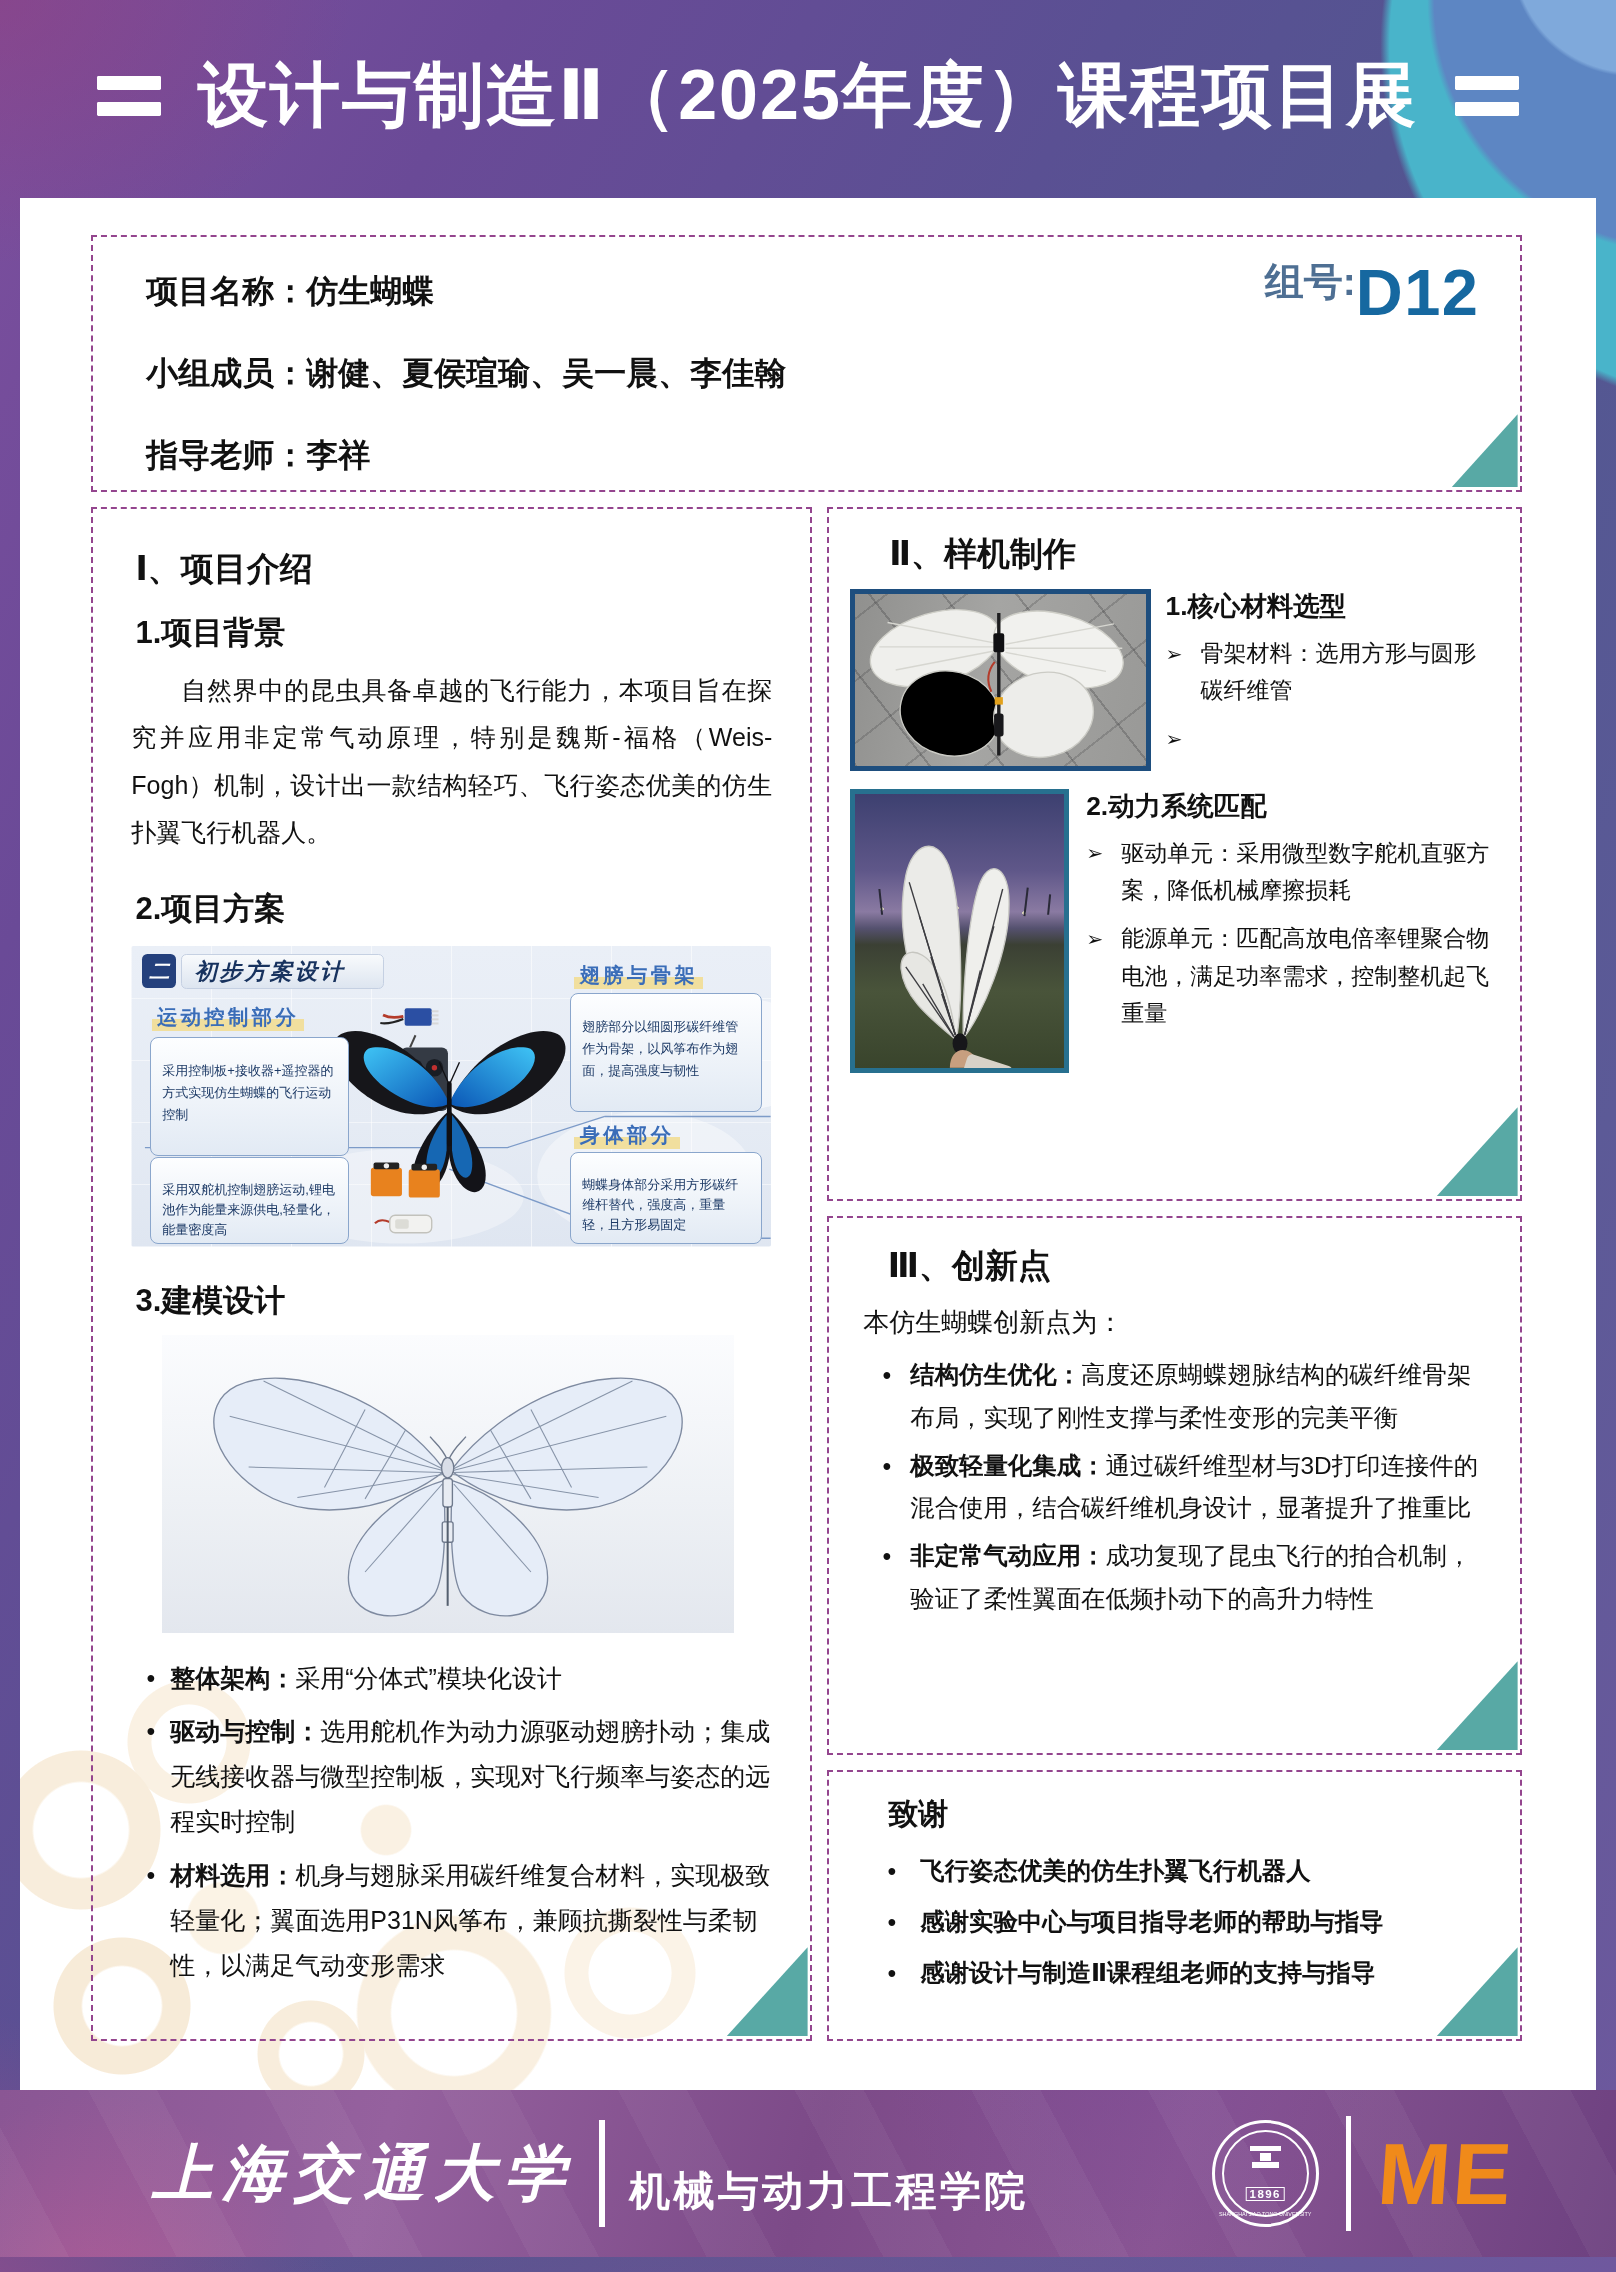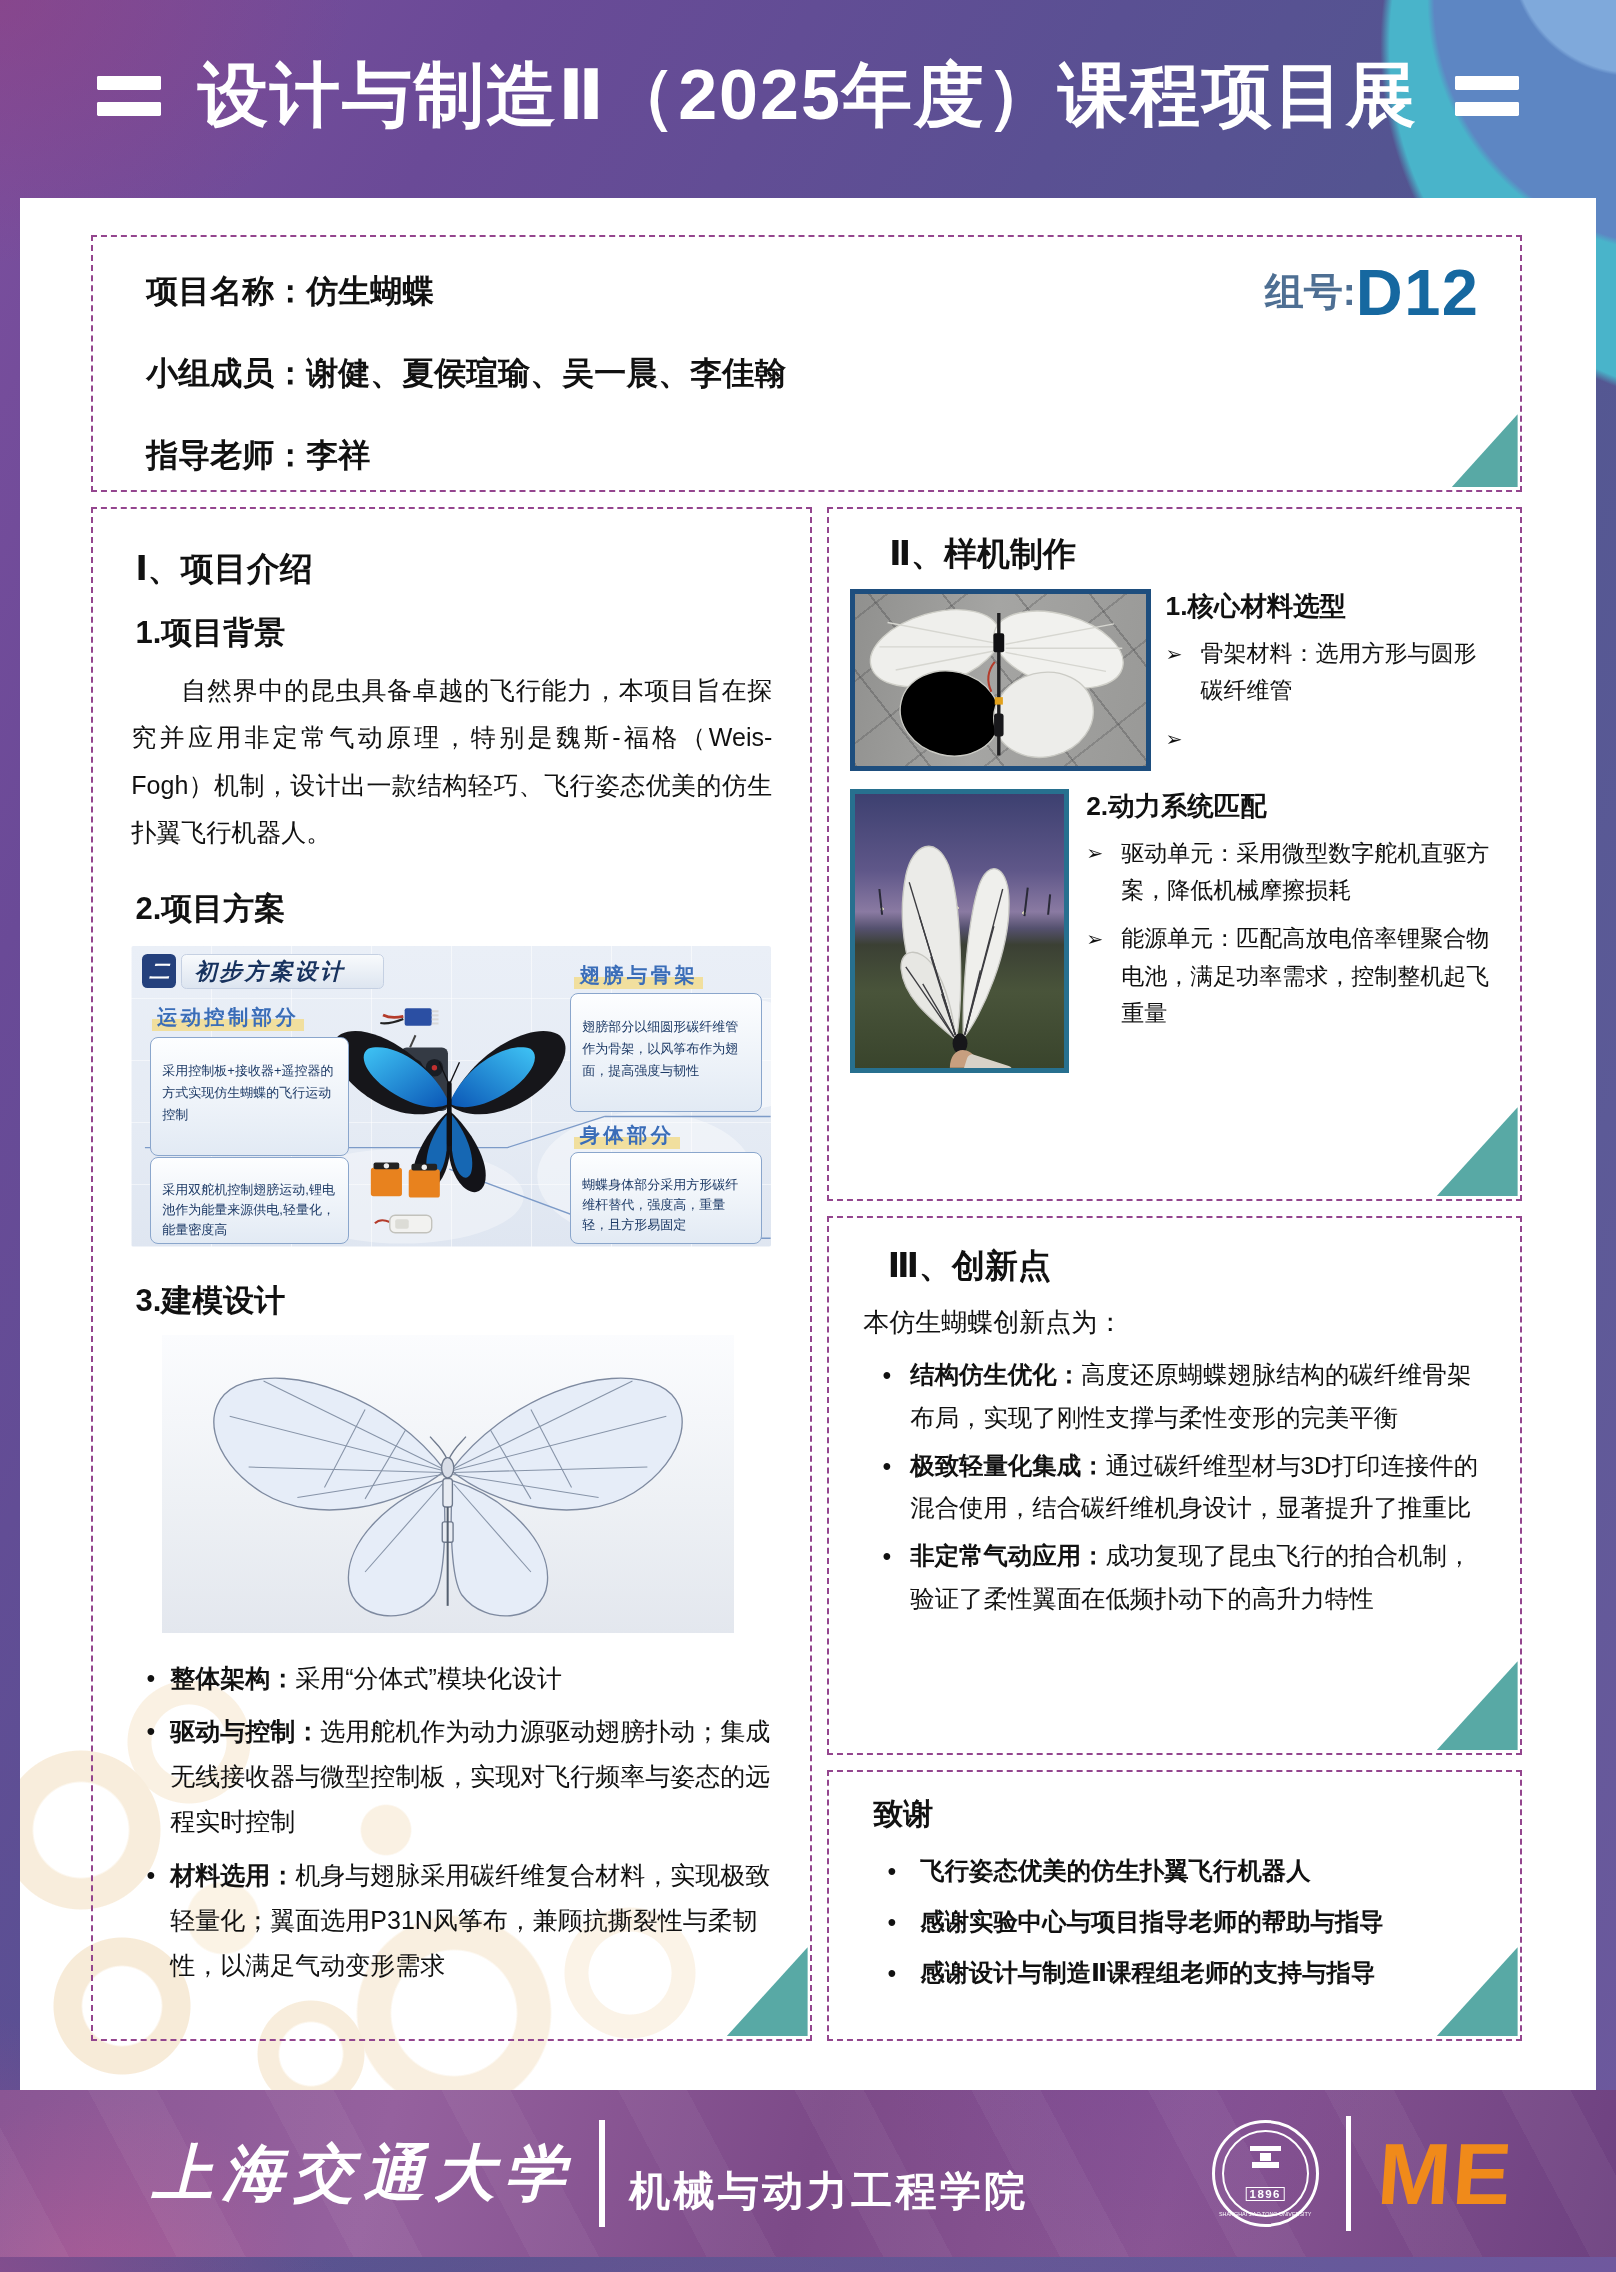--- a/index.html
+++ b/index.html
@@ -32,21 +32,21 @@
       radial-gradient(circle at 169px 203px, rgba(0,0,0,0) 37px, #faf0e1 38px 61px, rgba(0,0,0,0) 62px),
       radial-gradient(circle at 610px 434px, rgba(0,0,0,0) 41px, #fbf2e5 42px 65px, rgba(0,0,0,0) 66px);
   }
   .dbox { position:absolute; border:2.7px dashed #94458e; background:transparent; z-index:2; overflow:hidden; }
   .tri { position:absolute; right:2.7px; bottom:2.7px; width:81px; height:89px; background:#58a9a5;
          clip-path:polygon(100% 0, 100% 100%, 0 100%); }
   
   .info-box { left:71px; top:37px; width:1431px; height:257px; }
   .info-rows { position:absolute; left:53px; top:33px; display:flex; flex-direction:column; gap:38px; }
   .info-row { font-size:32px; font-weight:900; white-space:nowrap; }
-  .group-tag { position:absolute; right:41px; top:17.6px; display:flex; align-items:center;margin-left:40px; }
+  .group-tag { position:absolute; right:41px; top:17.6px; display:flex; align-items:flex-start;margin-left:40px; }
   .group-label { font-size:39px; font-weight:900; color:#4e6f93; }
   .group-value { font-size:65px; font-weight:900; color:#1668a0; letter-spacing:1.4px; }
   .info-box .tri { width:66px; height:73px; }
   
   .left-box { left:71px; top:309px; width:721px; height:1534px; padding:30px 38px; }
   .h1 { font-size:33px; font-weight:900; }
   .h2 { font-size:31px; font-weight:900; }
   .left-box .h1 { margin:8.1px 0 0 4.1px; }
   .hb { margin-top:20.3px; margin-left:4.1px; }
   .para { margin-top:12.2px; font-size:25px; line-height:1.9; text-align:justify; text-indent:2em; }
@@ -101,21 +101,21 @@
   .h3 { font-size:26.4px; font-weight:900; }
   .abul { display:flex; margin-top:11px; font-size:23px; line-height:1.62; }
   .arrow { flex:0 0 35px; font-size:20.3px; padding-top:2.7px; }
   .rb2 { left:807px; top:1018px; width:695px; height:539px; padding:26px 34px; }
   .rb2 .h1 { margin-left:24.4px; }
   .rb2 .intro { margin-top:16.3px; font-size:26px; }
   .rb2 .blist { margin-top:13.5px; gap:5.4px; }
   .rb2 .bitem { font-size:24.4px; line-height:1.75; }
   .rb2 .dot { width:47px; flex:0 0 47px; }
   .rb3 { left:807px; top:1572px; width:695px; height:271px; padding:22px 34px; }
-  .rb3 .h1 { margin-left:10px; font-size:30px; }
+  .rb3 .h1 { margin-left:25px; font-size:30px; }
   .rb3 .blist { margin-top:17.6px; gap:15px; }
   .rb3 .bitem { font-size:24.4px; font-weight:900; line-height:1.45; }
   .rb3 .dot { width:57px; flex:0 0 57px; font-weight:400; }
   
   .footer { position:absolute; left:0; top:2090px; width:1616px; height:167px;
     background:
       repeating-linear-gradient(62deg, rgba(255,255,255,.045) 0 61px, rgba(0,0,0,0) 61px 156px),
       radial-gradient(circle 284px at 6% 130%, rgba(205,95,150,.45), rgba(205,95,150,0) 75%),
       radial-gradient(circle 339px at 70% -40%, rgba(120,70,150,.5), rgba(120,70,150,0) 75%),
       linear-gradient(105deg,#8a5694 0%, #95619e 24%, #7c4a88 50%, #8a5694 72%, #6d4180 100%);

